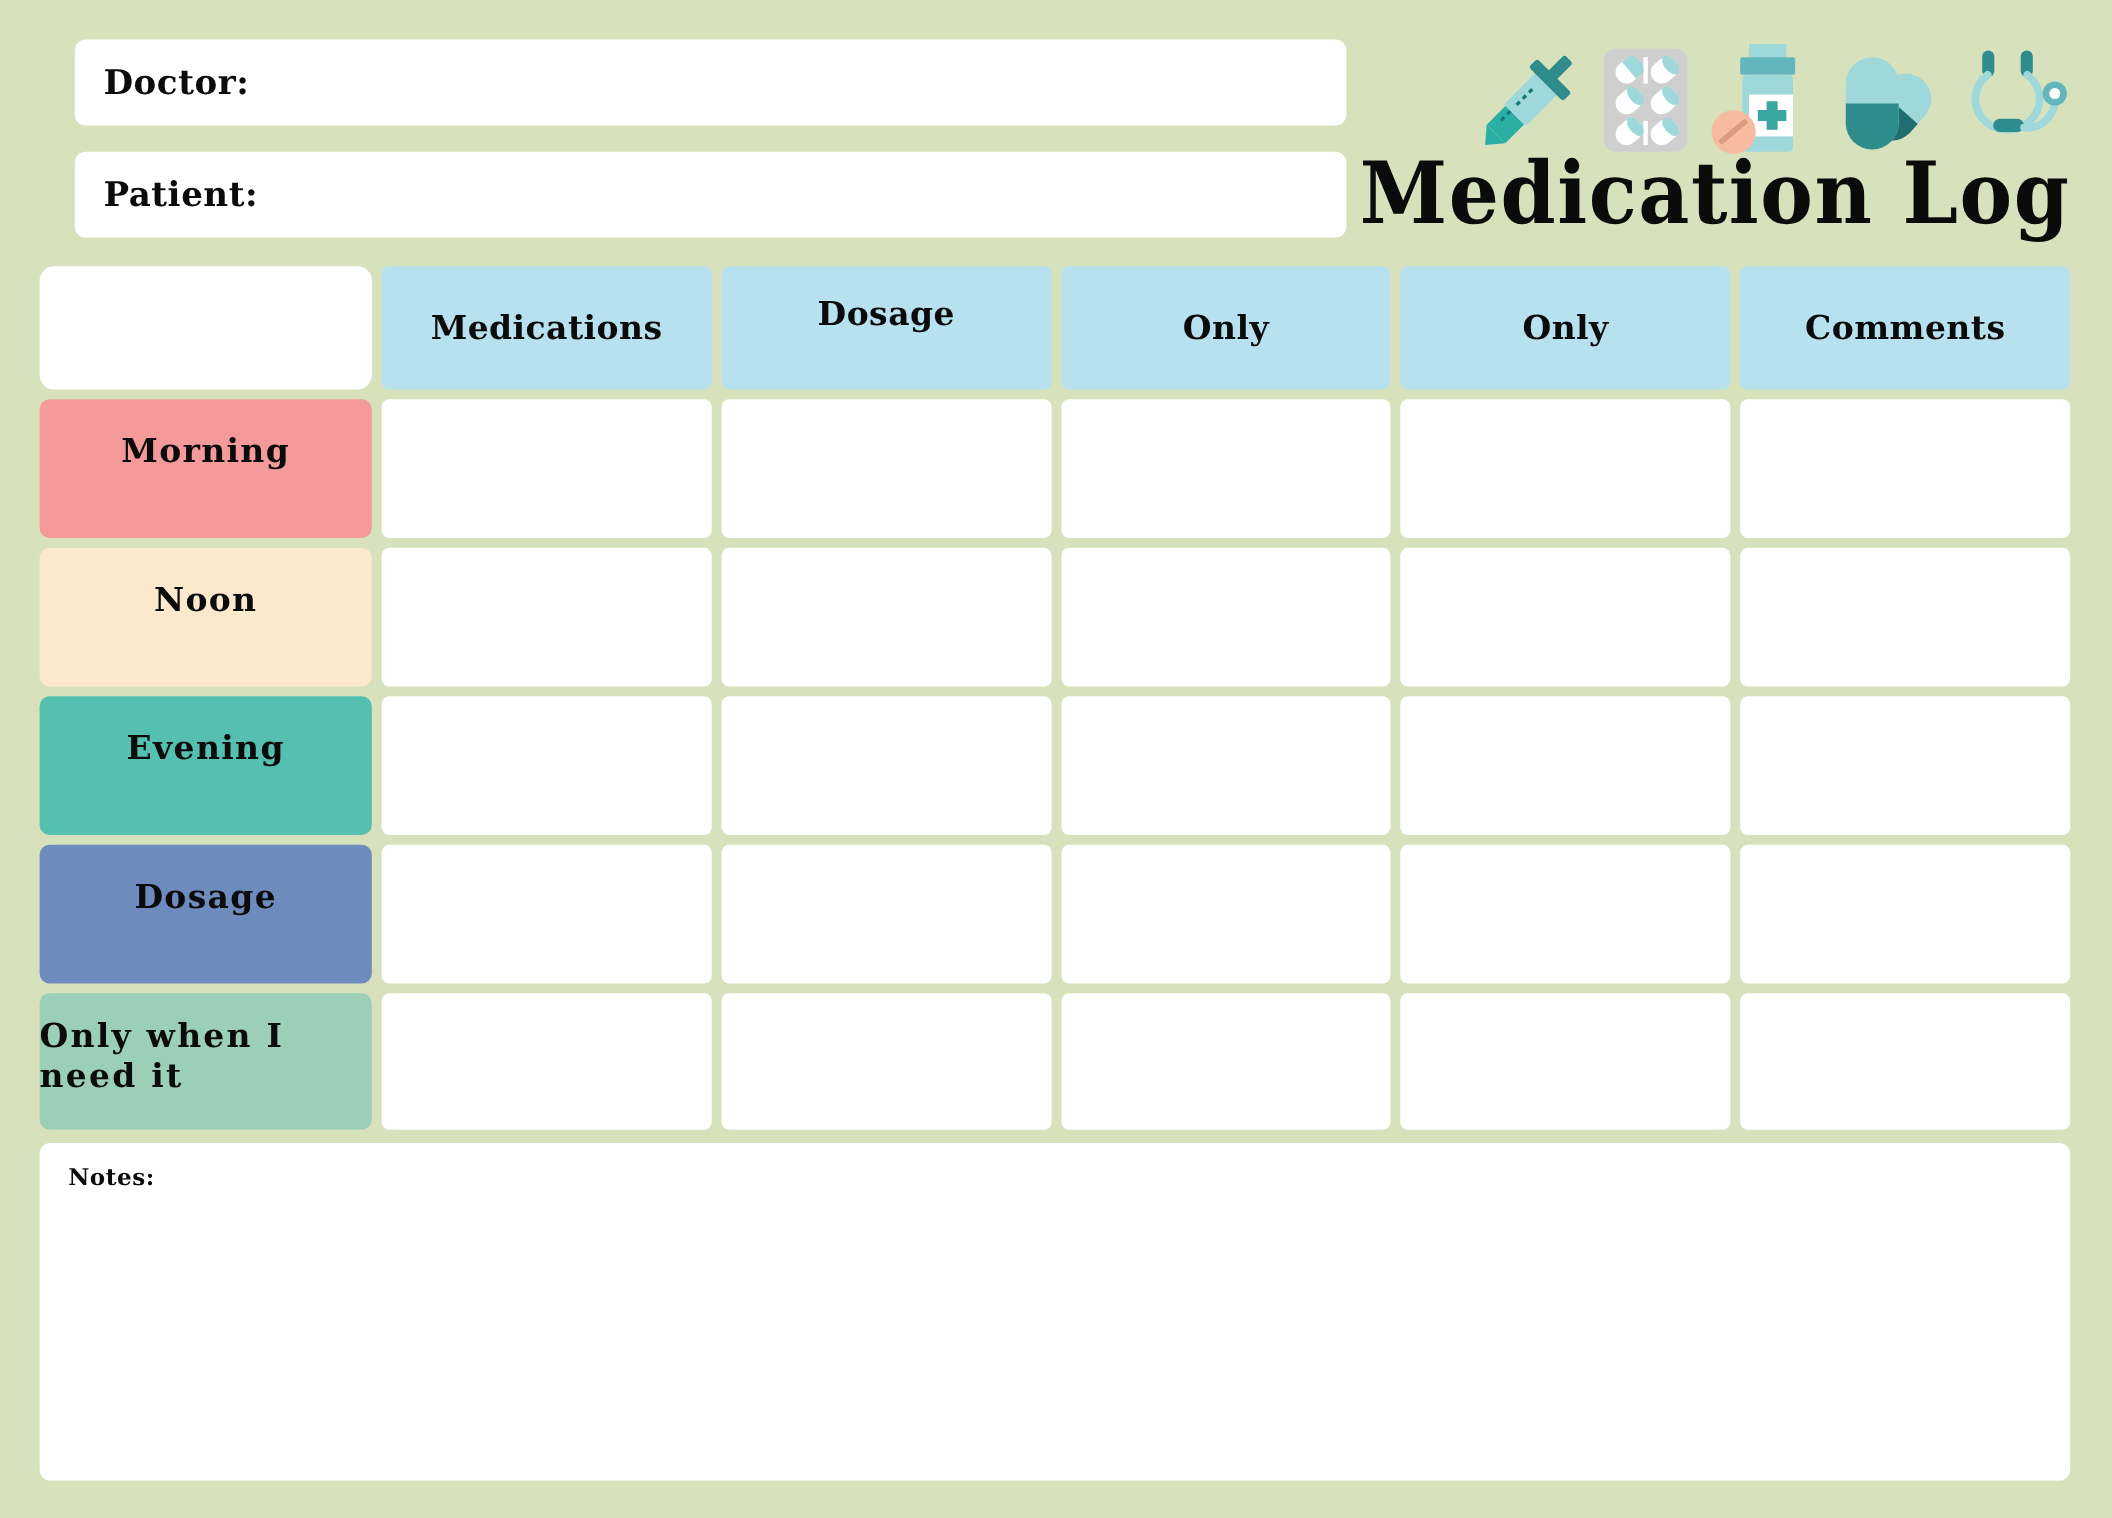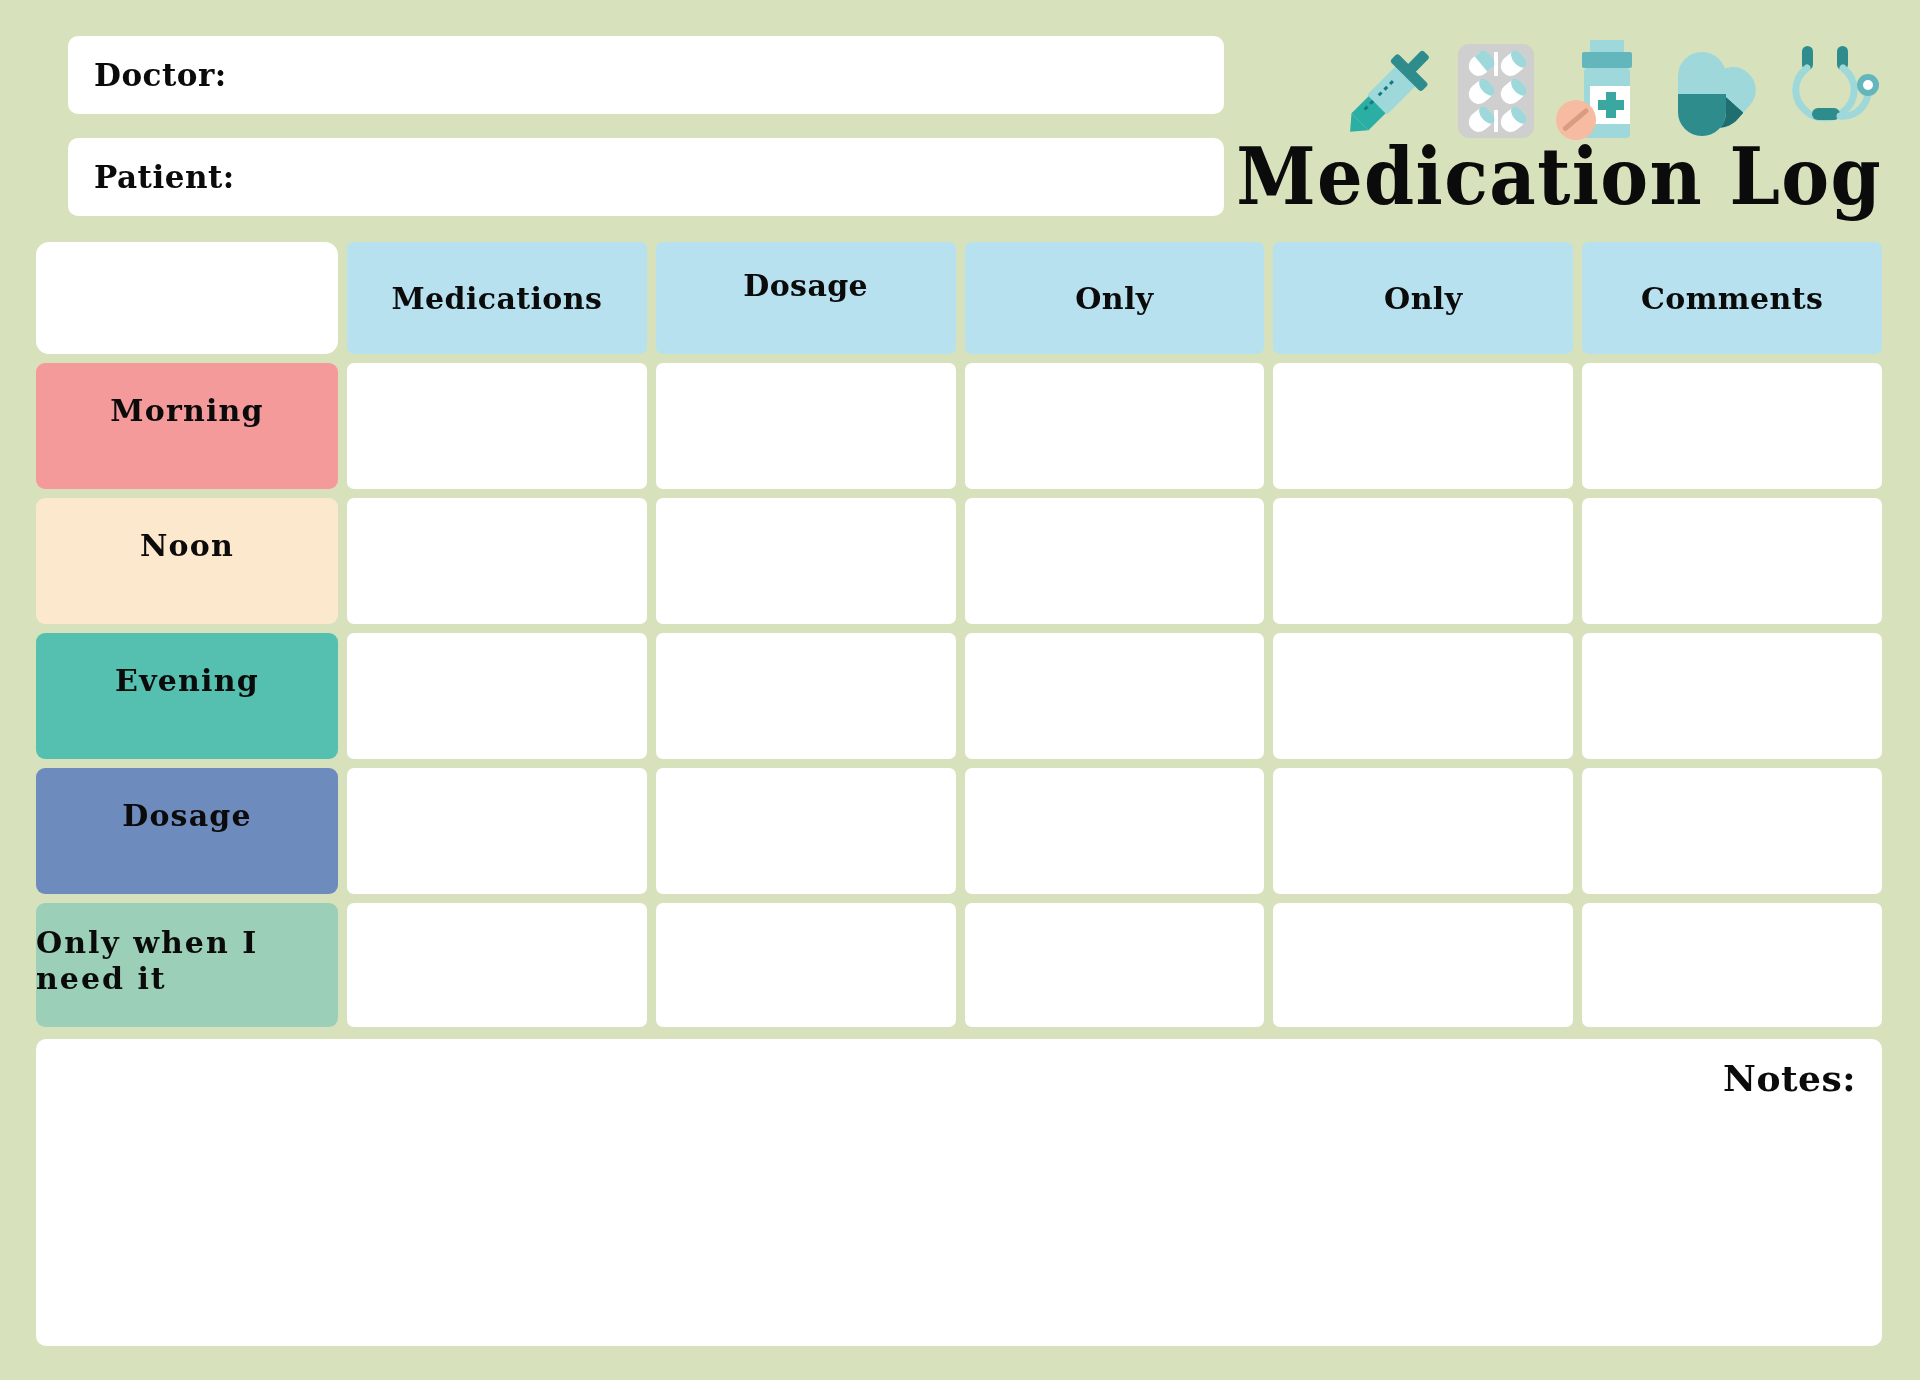--- a/index.html
+++ b/index.html
@@ -159,26 +159,25 @@
 
   
   .notes-box {
     margin-top: 12px;
     flex: 1 1 auto;
     background: #FFFFFF;
     border-radius: 10px;
     padding: 18px 26px;
   }
   .notes-label {
-    font-size: 36px;
+    font-size: 21px;
     font-weight: bold;
     color: #0B0B0B;
     letter-spacing: 0.5px;
     font-family: "DejaVu Serif", "Liberation Serif", serif;
-    text-align: right;
   }
 </style>
 </head>
 <body style="background: rgb(215, 226, 188);">
 
 <div class="page">
 
   <div class="top-area">
 
     <div class="field-box field-doctor">

